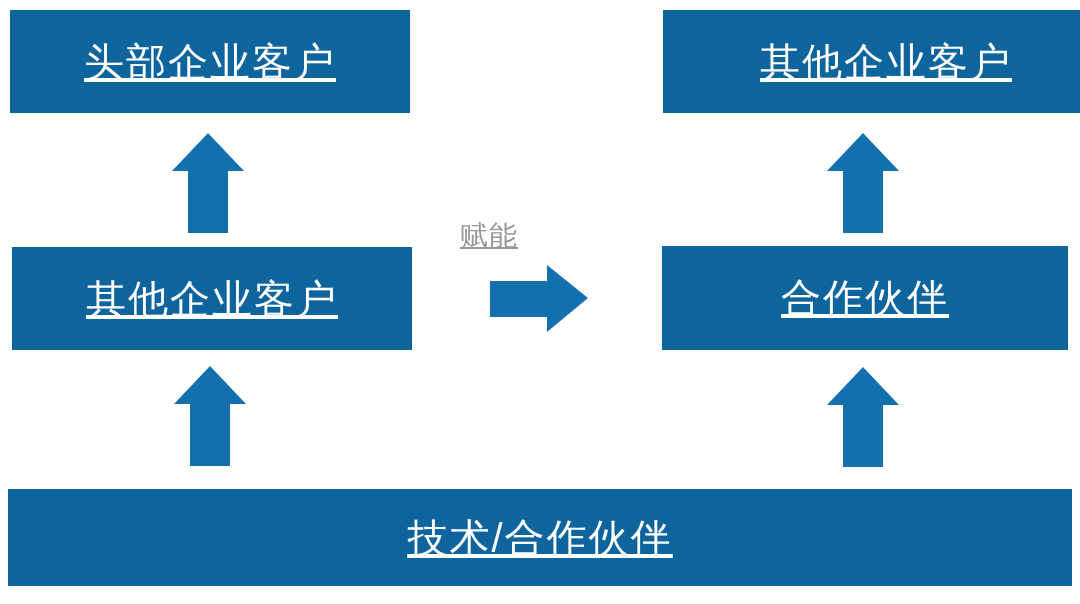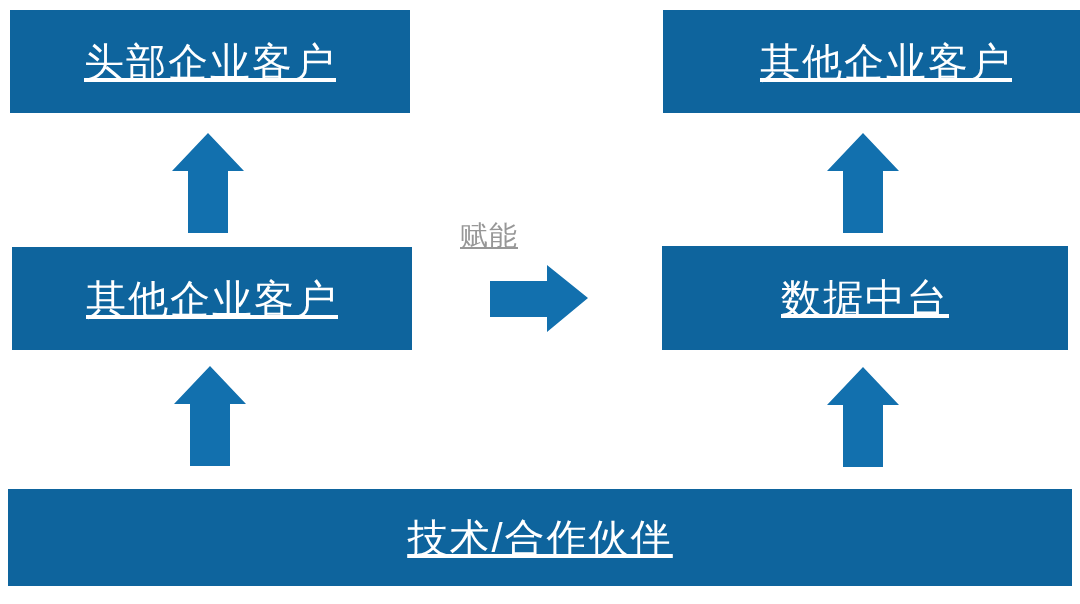--- a/index.html
+++ b/index.html
@@ -77,21 +77,21 @@
 
   <div class="box box-top-right">
     <span>其他企业客户</span>
   </div>
 
   <div class="box box-mid-left">
     <span>其他企业客户</span>
   </div>
 
   <div class="box box-mid-right">
-    <span>数据中台</span>
+    <span>合作伙伴</span>
   </div>
 
   <div class="box box-bottom">
     <span>技术/合作伙伴</span>
   </div>
 
   <div class="arrow-up arrow-up-left-top"></div>
   <div class="arrow-up arrow-up-right-top"></div>
   <div class="arrow-up arrow-up-left-bottom"></div>
   <div class="arrow-up arrow-up-right-bottom"></div>

